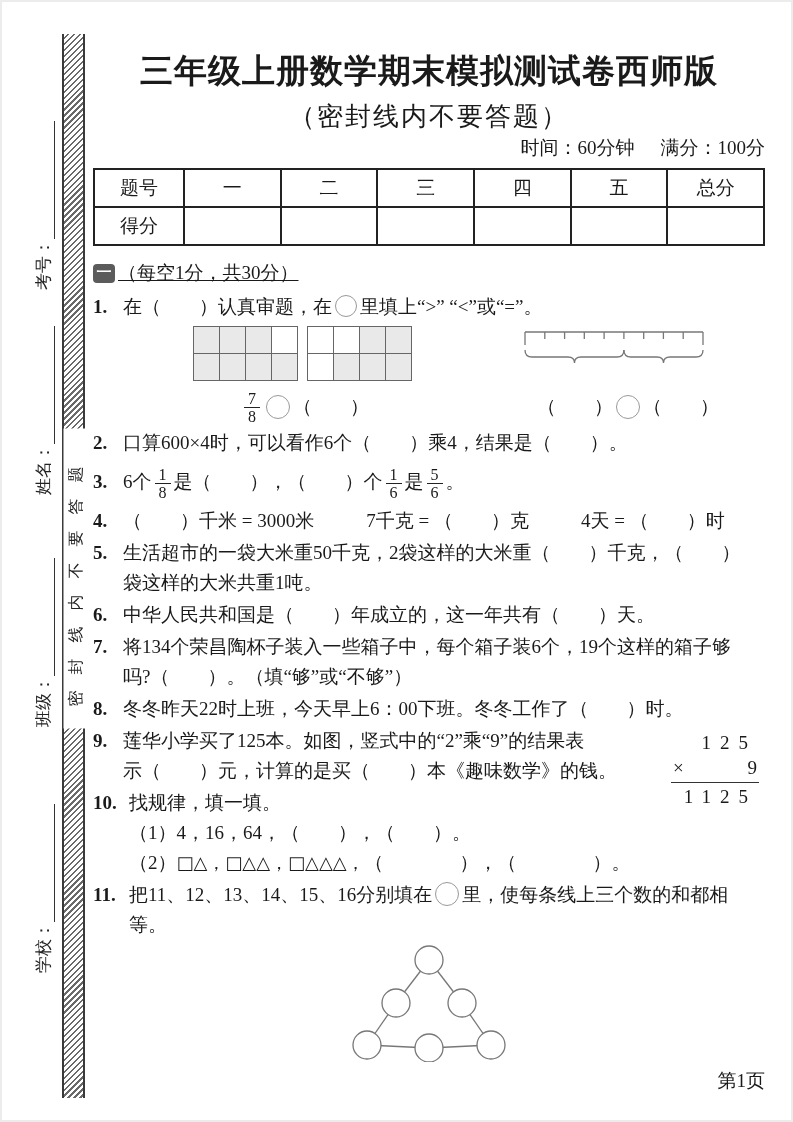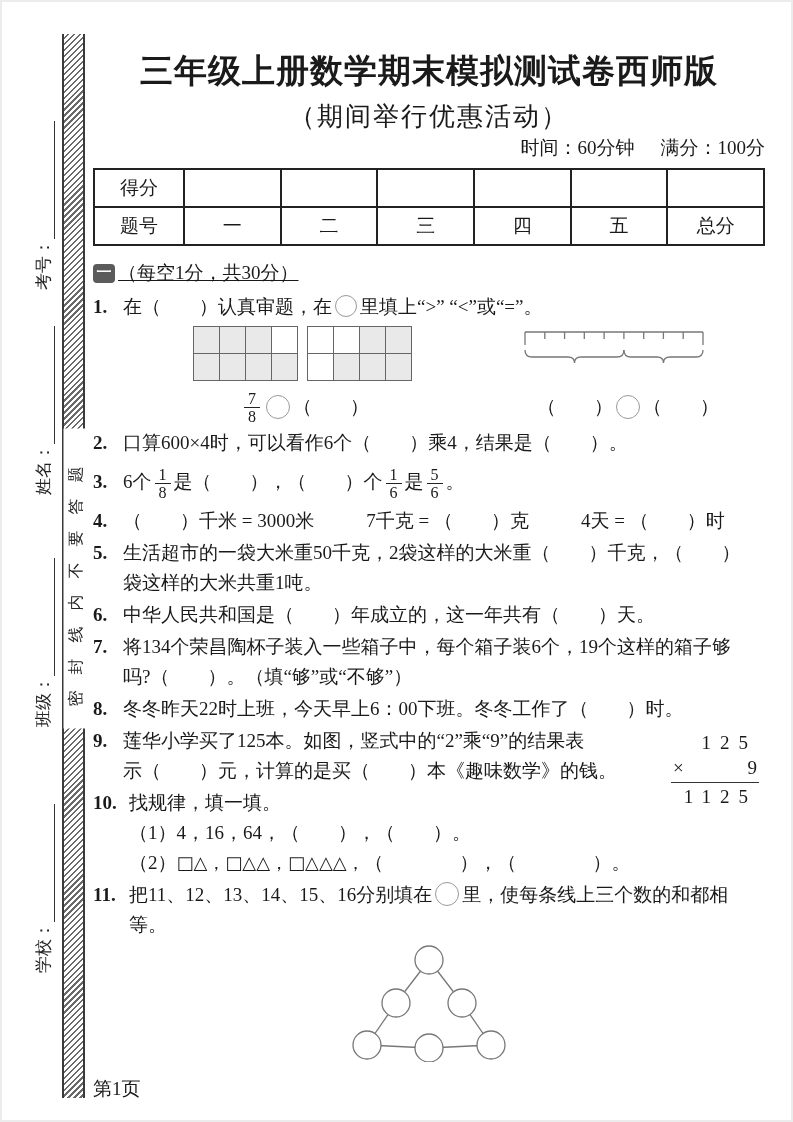--- a/index.html
+++ b/index.html
@@ -71,21 +71,21 @@
   .q9wrap { position:relative; }
   .q9wrap .qbody { max-width:575px; }
   .mult { position:absolute; right:6px; top:4px; width:88px; font-size:19px; }
   .mult .m1 { text-align:right; letter-spacing:9px; padding-right:2px; line-height:26px; }
   .mult .m2 { display:flex; justify-content:space-between; border-bottom:1.6px solid #333;
     padding:0 2px 2px 2px; line-height:24px; }
   .mult .m3 { text-align:right; letter-spacing:9px; padding-right:2px; line-height:28px; }
   .shapes { font-family:"DejaVu Sans", sans-serif; font-size:18px; }
   
   .tri-wrap { text-align:center; margin-top:4px; height:120px; }
-  .footer { text-align:left; font-size:19px; margin-top:12px; line-height:26px; }
+  .footer { text-align:right; font-size:19px; margin-top:4px; line-height:26px; }
 </style>
 </head>
 <body>
 
 <div class="page">
 
   <div class="side-field" style="top:173px;">
     <span class="fline"></span>
     <span style="order:-1;">考号：</span>
   </div>
@@ -102,44 +102,44 @@
     <span style="order:-1;">学校：</span>
   </div>
 
   <div class="seal-strip">
     <div class="seal-text">密封线内不要答题</div>
   </div>
 
   <div class="main">
 
     <div class="title">三年级上册数学期末模拟测试卷西师版</div>
-    <div class="subtitle">（期间举行优惠活动）</div>
+    <div class="subtitle">（密封线内不要答题）</div>
     <div class="info">
       <span>时间：60分钟</span><span class="gap"></span><span>满分：100分</span>
     </div>
 
     <table class="score">
       <tbody>
           <tr>
-        <td class="first">得分</td>
-        <td></td>
-        <td></td>
-        <td></td>
-        <td></td>
-        <td></td>
-        <td></td>
-      </tr>
-      <tr>
         <td class="first">题号</td>
         <td>一</td>
         <td>二</td>
         <td>三</td>
         <td>四</td>
         <td>五</td>
         <td>总分</td>
+      </tr>
+      <tr>
+        <td class="first">得分</td>
+        <td></td>
+        <td></td>
+        <td></td>
+        <td></td>
+        <td></td>
+        <td></td>
       </tr>
     </tbody>
       </table>
 
     <div class="section-head">
       <span class="sec-icon">一</span>
       <span class="note">（每空1分，共30分）</span>
     </div>
 
     <div class="q" style="margin-top:4px;">

